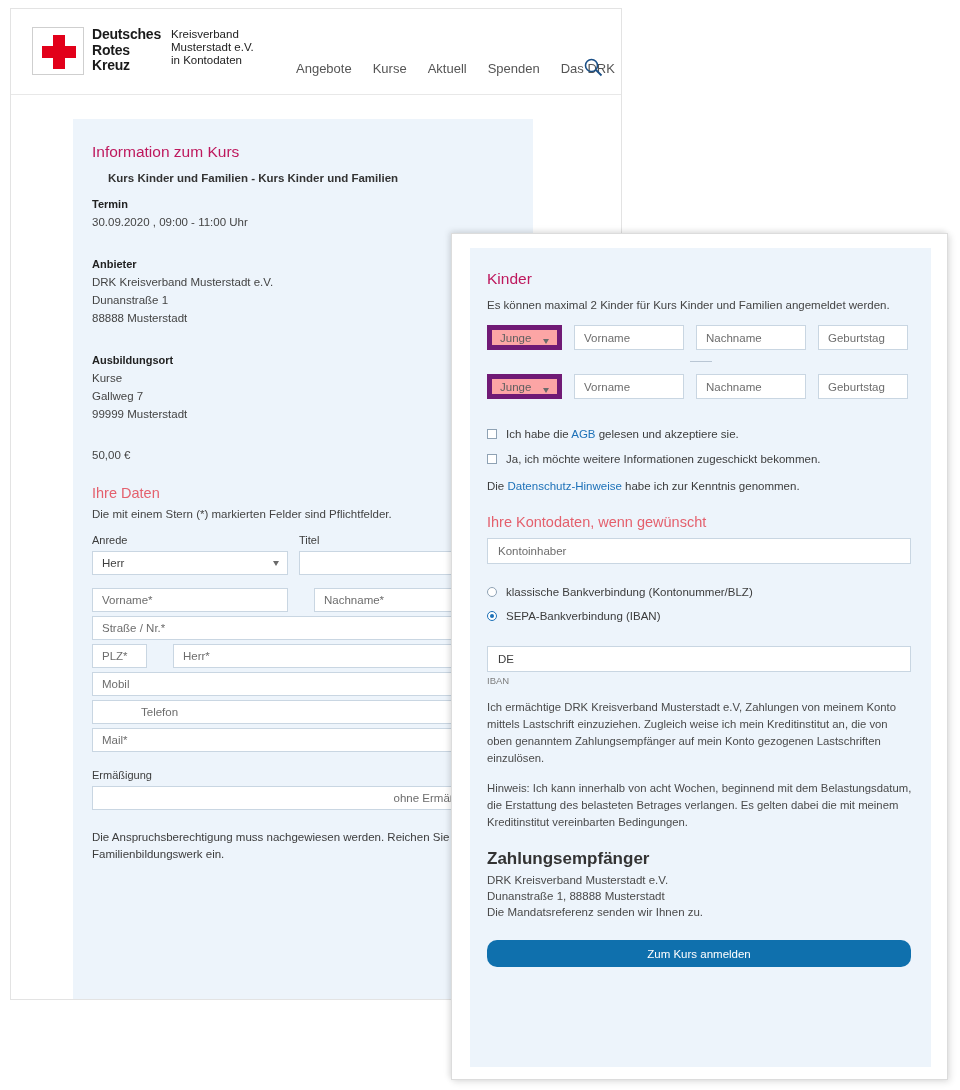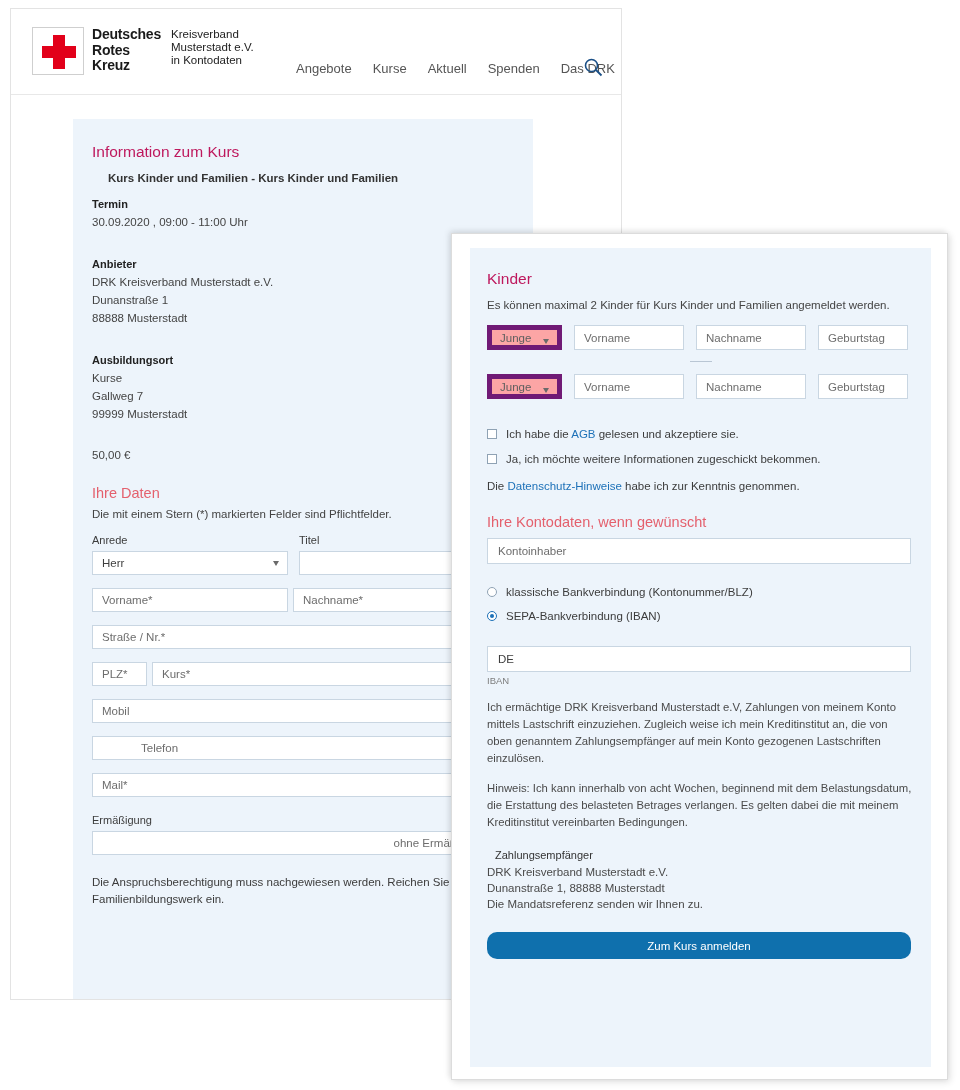--- a/index.html
+++ b/index.html
@@ -134,21 +134,21 @@
     padding: 0 9px;
     font-size: 11.5px;
     color: #6d6d6d;
   }
   .field.val { color: #3f3f3f; }
   .flabel {
     font-size: 11px;
     color: #3c3c3c;
     margin-bottom: 5px;
   }
-  .row { display: flex; gap: 5px; margin-bottom: 13px; }
+  .row { display: flex; gap: 26px; margin-bottom: 4px; }
   .caret {
     position: absolute; right: 8px; top: 9px;
     width: 0; height: 0;
     border-left: 3.5px solid transparent;
     border-right: 3.5px solid transparent;
     border-top: 5px solid #6a6a6a;
   }
   .foot-note {
     font-size: 11.5px;
     color: #3c3c3c;
@@ -223,21 +223,21 @@
     font-size: 11.5px; color: #6d6d6d;
     display: flex; align-items: center; padding: 0 10px;
   }
   .wide-in.val { color: #3d3d3d; }
   .mini-lbl { font-size: 9.5px; color: #7e7e7e; margin-top: 3px; }
 
   .para {
     font-size: 11.3px; color: #4a4a4a; line-height: 17px;
     margin: 13px 0 0 0;
   }
-  .zb-title { font-size: 11px; color: #333; font-weight: normal; margin: 18px 0 3px 8px; }
+  .zb-title { font-size: 17px; color: #333; font-weight: bold; margin: 18px 0 3px 0; }
   .zb-line { font-size: 11.5px; color: #4a4a4a; line-height: 16px; }
 
   .submit {
     margin-top: 20px;
     height: 27px;
     background: #0f70ad;
     color: #ffffff;
     font-size: 11.5px;
     display: flex; align-items: center; justify-content: center;
   }
@@ -340,21 +340,21 @@
           <div class="field" style="width:403px;">
             <span>Straße / Nr.*</span>
           </div>
         </div>
 
         <div class="row">
           <div class="field" style="width:55px;">
             <span>PLZ*</span>
           </div>
           <div class="field" style="width:337px;">
-            <span>Kurs*</span>
+            <span>Herr*</span>
           </div>
         </div>
 
         <div class="row">
           <div class="field" style="width:403px;">
             <span>Mobil</span>
           </div>
         </div>
 
         <div class="row">

